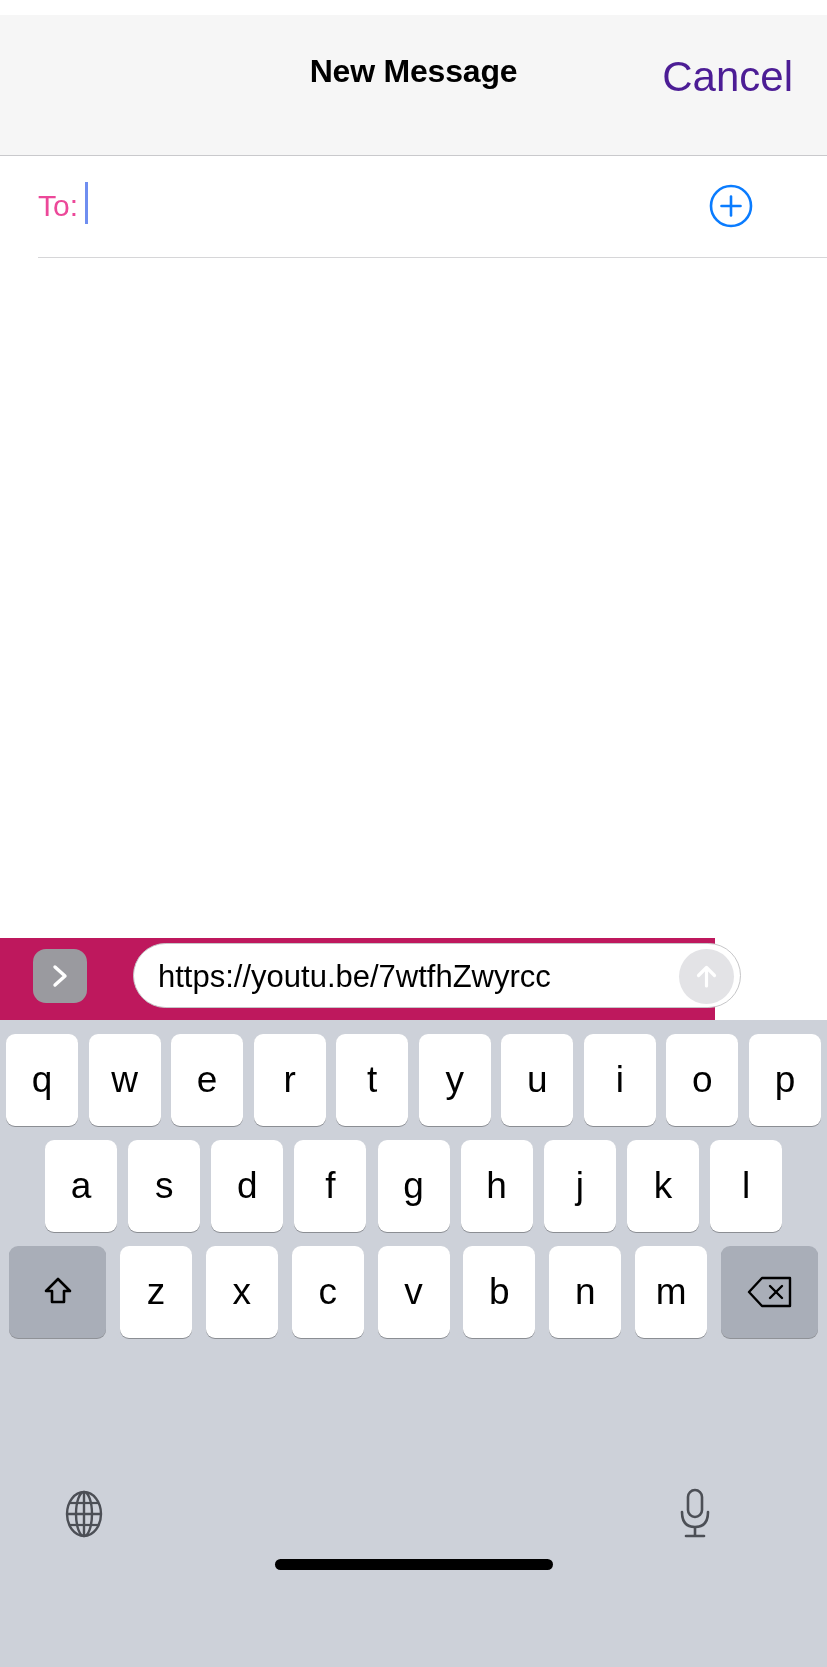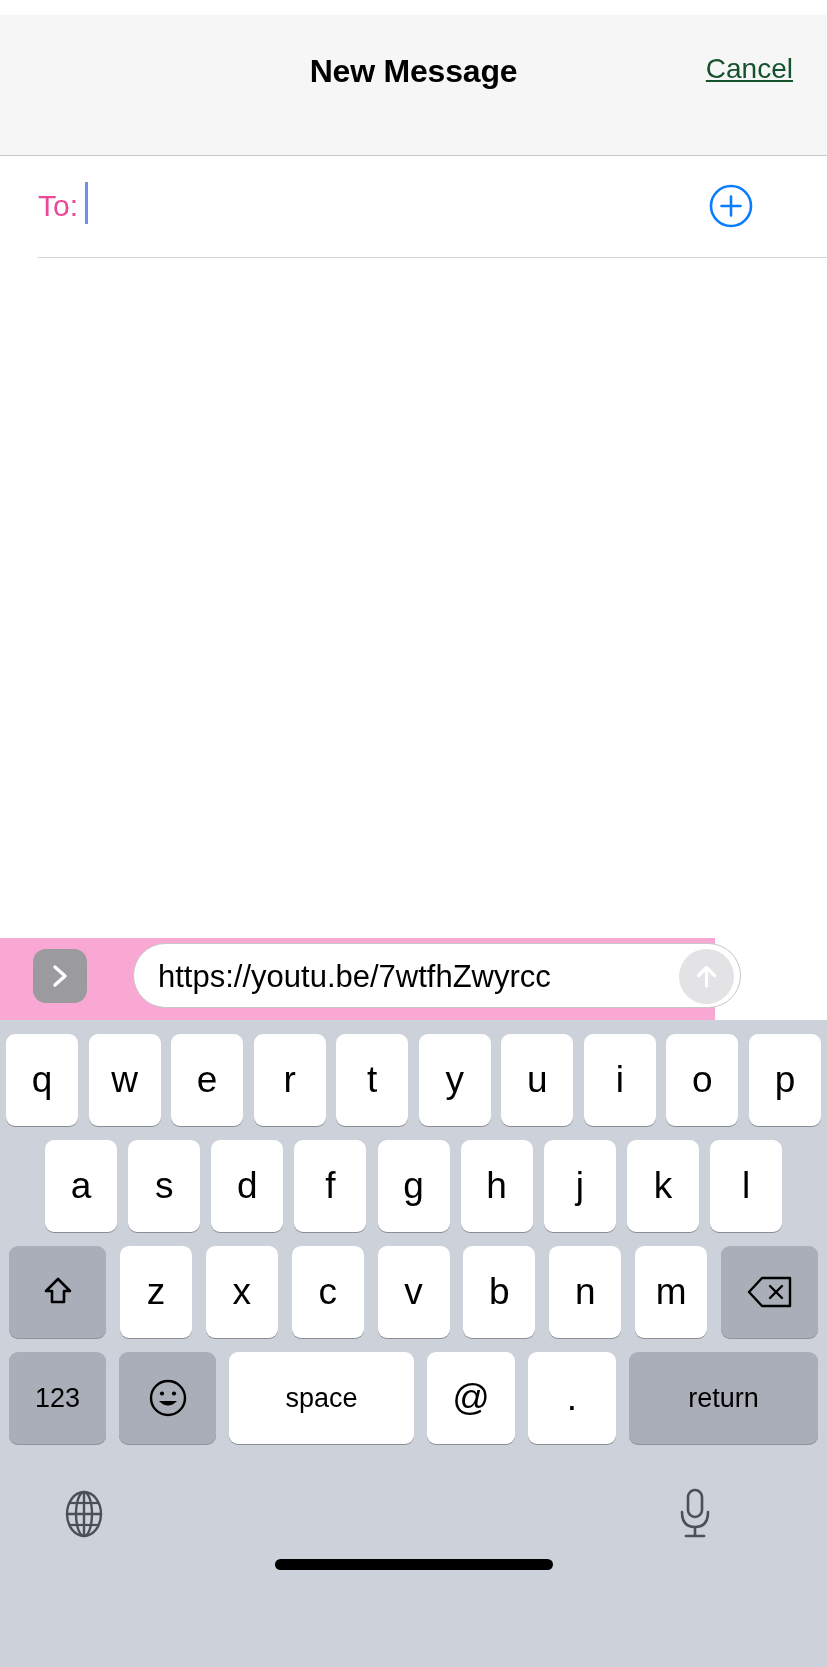--- a/index.html
+++ b/index.html
@@ -28,24 +28,23 @@
     left: 0; right: 0; top: 38px;
     text-align: center;
     font-size: 32px;
     font-weight: bold;
     color: #000000;
     letter-spacing: -0.2px;
   }
   .nav-cancel {
     position: absolute;
     right: 34px; top: 38px;
-    font-size: 28px;
-    color: #14532d;
-    cursor: pointer;
-    text-decoration: underline;
+    font-size: 42px;
+    color: #4c1d95;
+    cursor: pointer;
   }
 
   
   .to-row {
     position: absolute;
     top: 142px; left: 0;
     width: 827px; height: 101px;
     background: #ffffff;
   }
   .to-label {
@@ -84,21 +83,21 @@
     top: 243px; left: 0;
     width: 827px; height: 680px;
     background: #ffffff;
   }
 
   
   .input-bar {
     position: absolute;
     top: 923px; left: 0;
     width: 715px; height: 82px;
-    background: #f9a8d4;
+    background: #be185d;
     text-decoration: underline;
   }
   .apps-btn {
     position: absolute;
     left: 33px; top: 11px;
     width: 54px; height: 54px;
     background: #9a9a9f;
     border-radius: 13px;
     cursor: pointer;
   }
@@ -286,35 +285,20 @@
       <div class="key letter">m</div>
       <div class="key dark key-del">
         <svg width="48" height="36" viewBox="0 0 48 36">
           <path d="M16 4 L44 4 L44 32 L16 32 L3 18 Z" fill="none" stroke="#000000" stroke-width="2.4" stroke-linejoin="round"></path>
           <line x1="24" y1="12" x2="36" y2="24" stroke="#000000" stroke-width="2.4" stroke-linecap="round"></line>
           <line x1="36" y1="12" x2="24" y2="24" stroke="#000000" stroke-width="2.4" stroke-linecap="round"></line>
         </svg>
       </div>
     </div>
 
-    <div class="kb-row row4">
-      <div class="key dark key-123">123</div>
-      <div class="key dark key-emoji">
-        <svg width="44" height="44" viewBox="0 0 44 44">
-          <circle cx="22" cy="22" r="17" fill="none" stroke="#000000" stroke-width="2.4"></circle>
-          <circle cx="16" cy="17.5" r="2.1" fill="#000000"></circle>
-          <circle cx="28" cy="17.5" r="2.1" fill="#000000"></circle>
-          <path d="M13 25 Q22 34 31 25 Z" fill="#000000"></path>
-        </svg>
-      </div>
-      <div class="key key-space">space</div>
-      <div class="key key-at">@</div>
-      <div class="key key-dot">.</div>
-      <div class="key dark key-return">return</div>
-    </div>
 
     <div class="kb-bottom">
       <div class="globe-btn">
         <svg width="52" height="52" viewBox="0 0 52 52">
           <ellipse cx="26" cy="26" rx="17" ry="22" fill="none" stroke="#4c4f56" stroke-width="2.4"></ellipse>
           <ellipse cx="26" cy="26" rx="8" ry="22" fill="none" stroke="#4c4f56" stroke-width="2.4"></ellipse>
           <line x1="26" y1="4" x2="26" y2="48" stroke="#4c4f56" stroke-width="2.4"></line>
           <line x1="9" y1="26" x2="43" y2="26" stroke="#4c4f56" stroke-width="2.4"></line>
           <line x1="12" y1="15" x2="40" y2="15" stroke="#4c4f56" stroke-width="2.2"></line>
           <line x1="12" y1="37" x2="40" y2="37" stroke="#4c4f56" stroke-width="2.2"></line>

